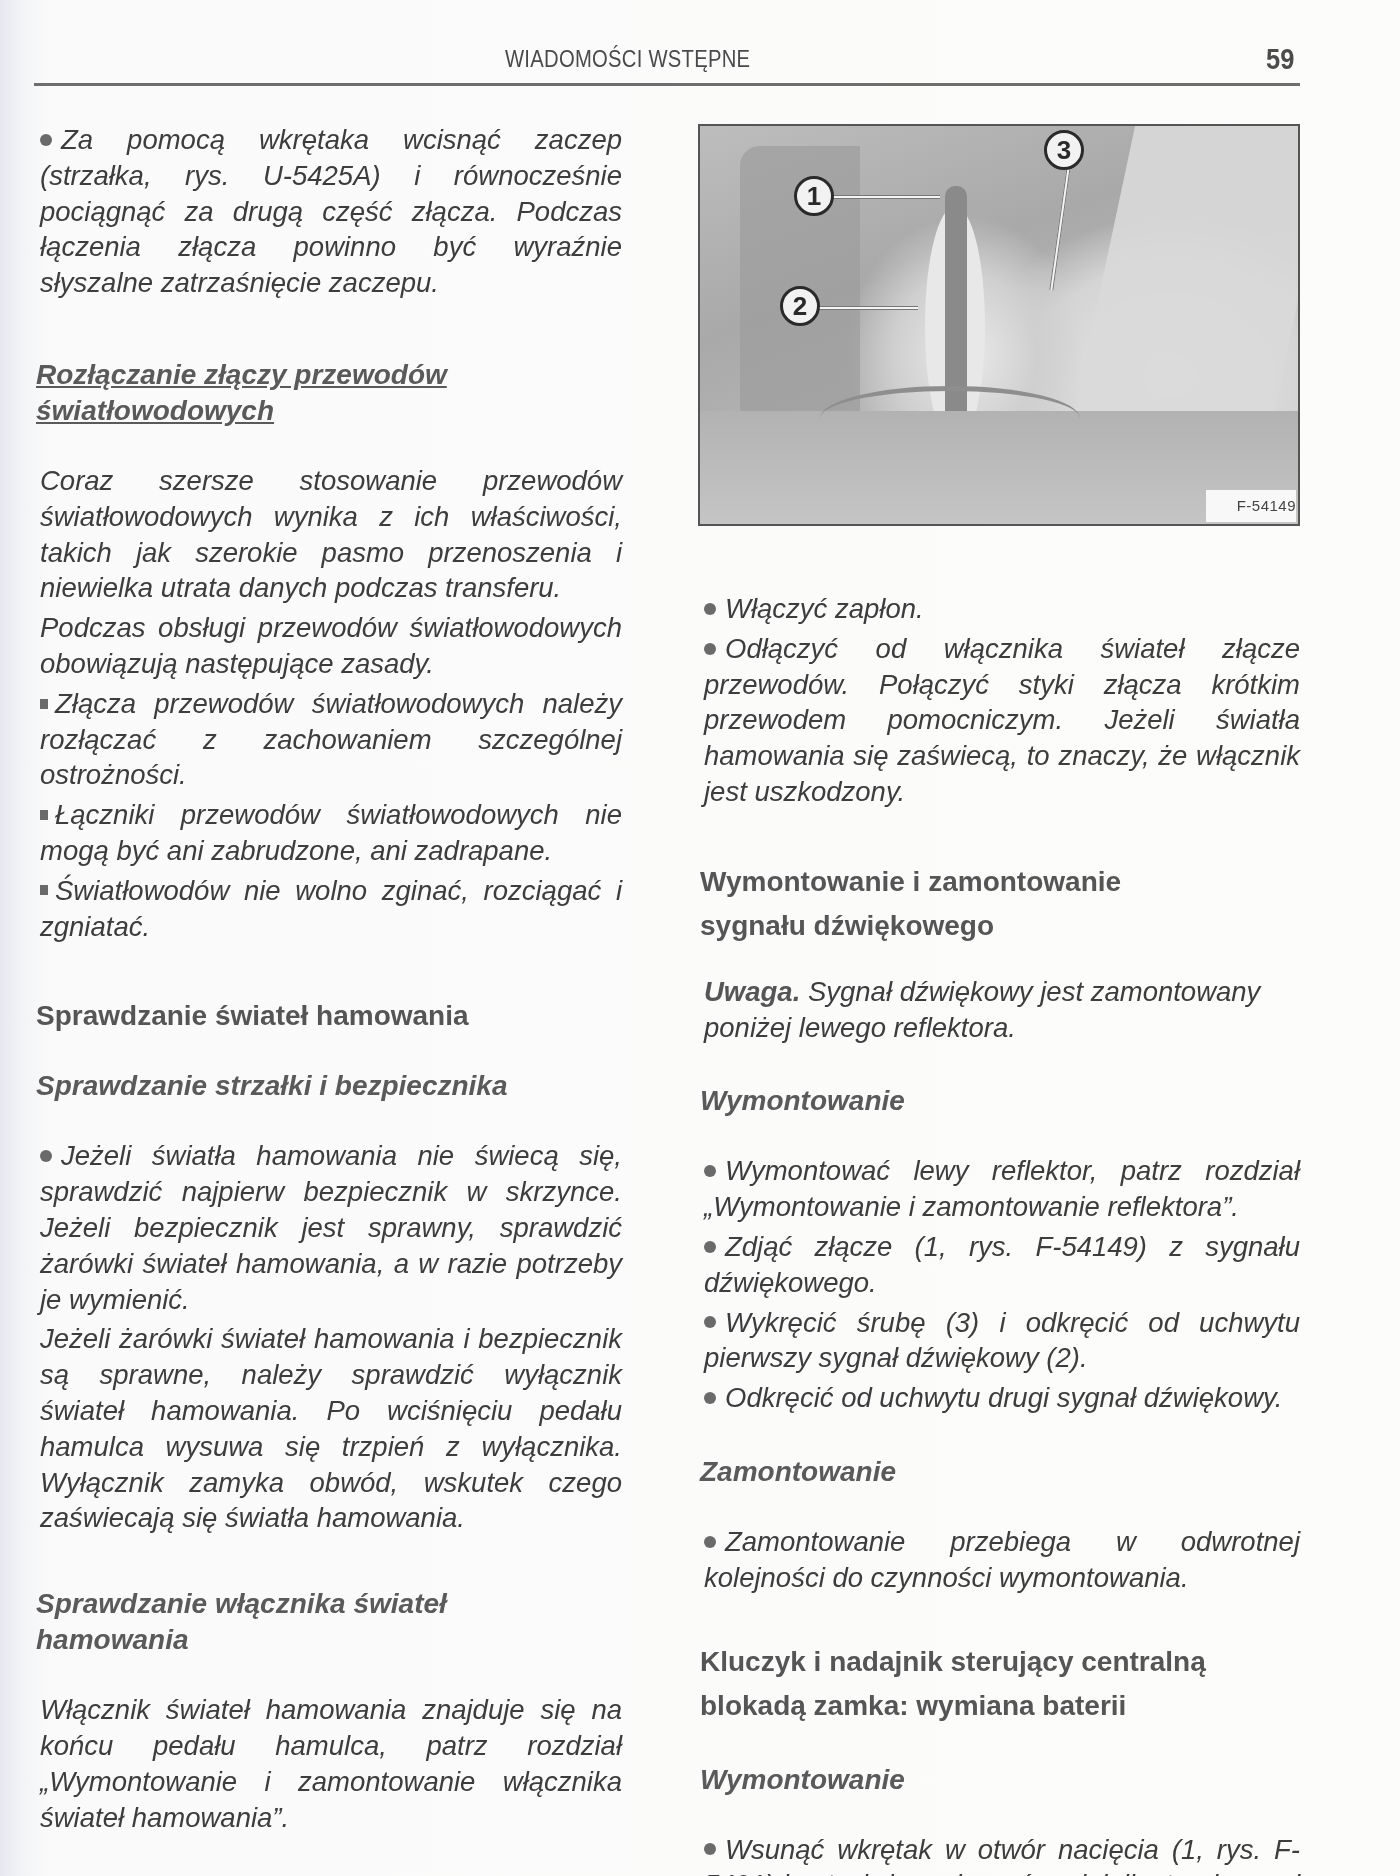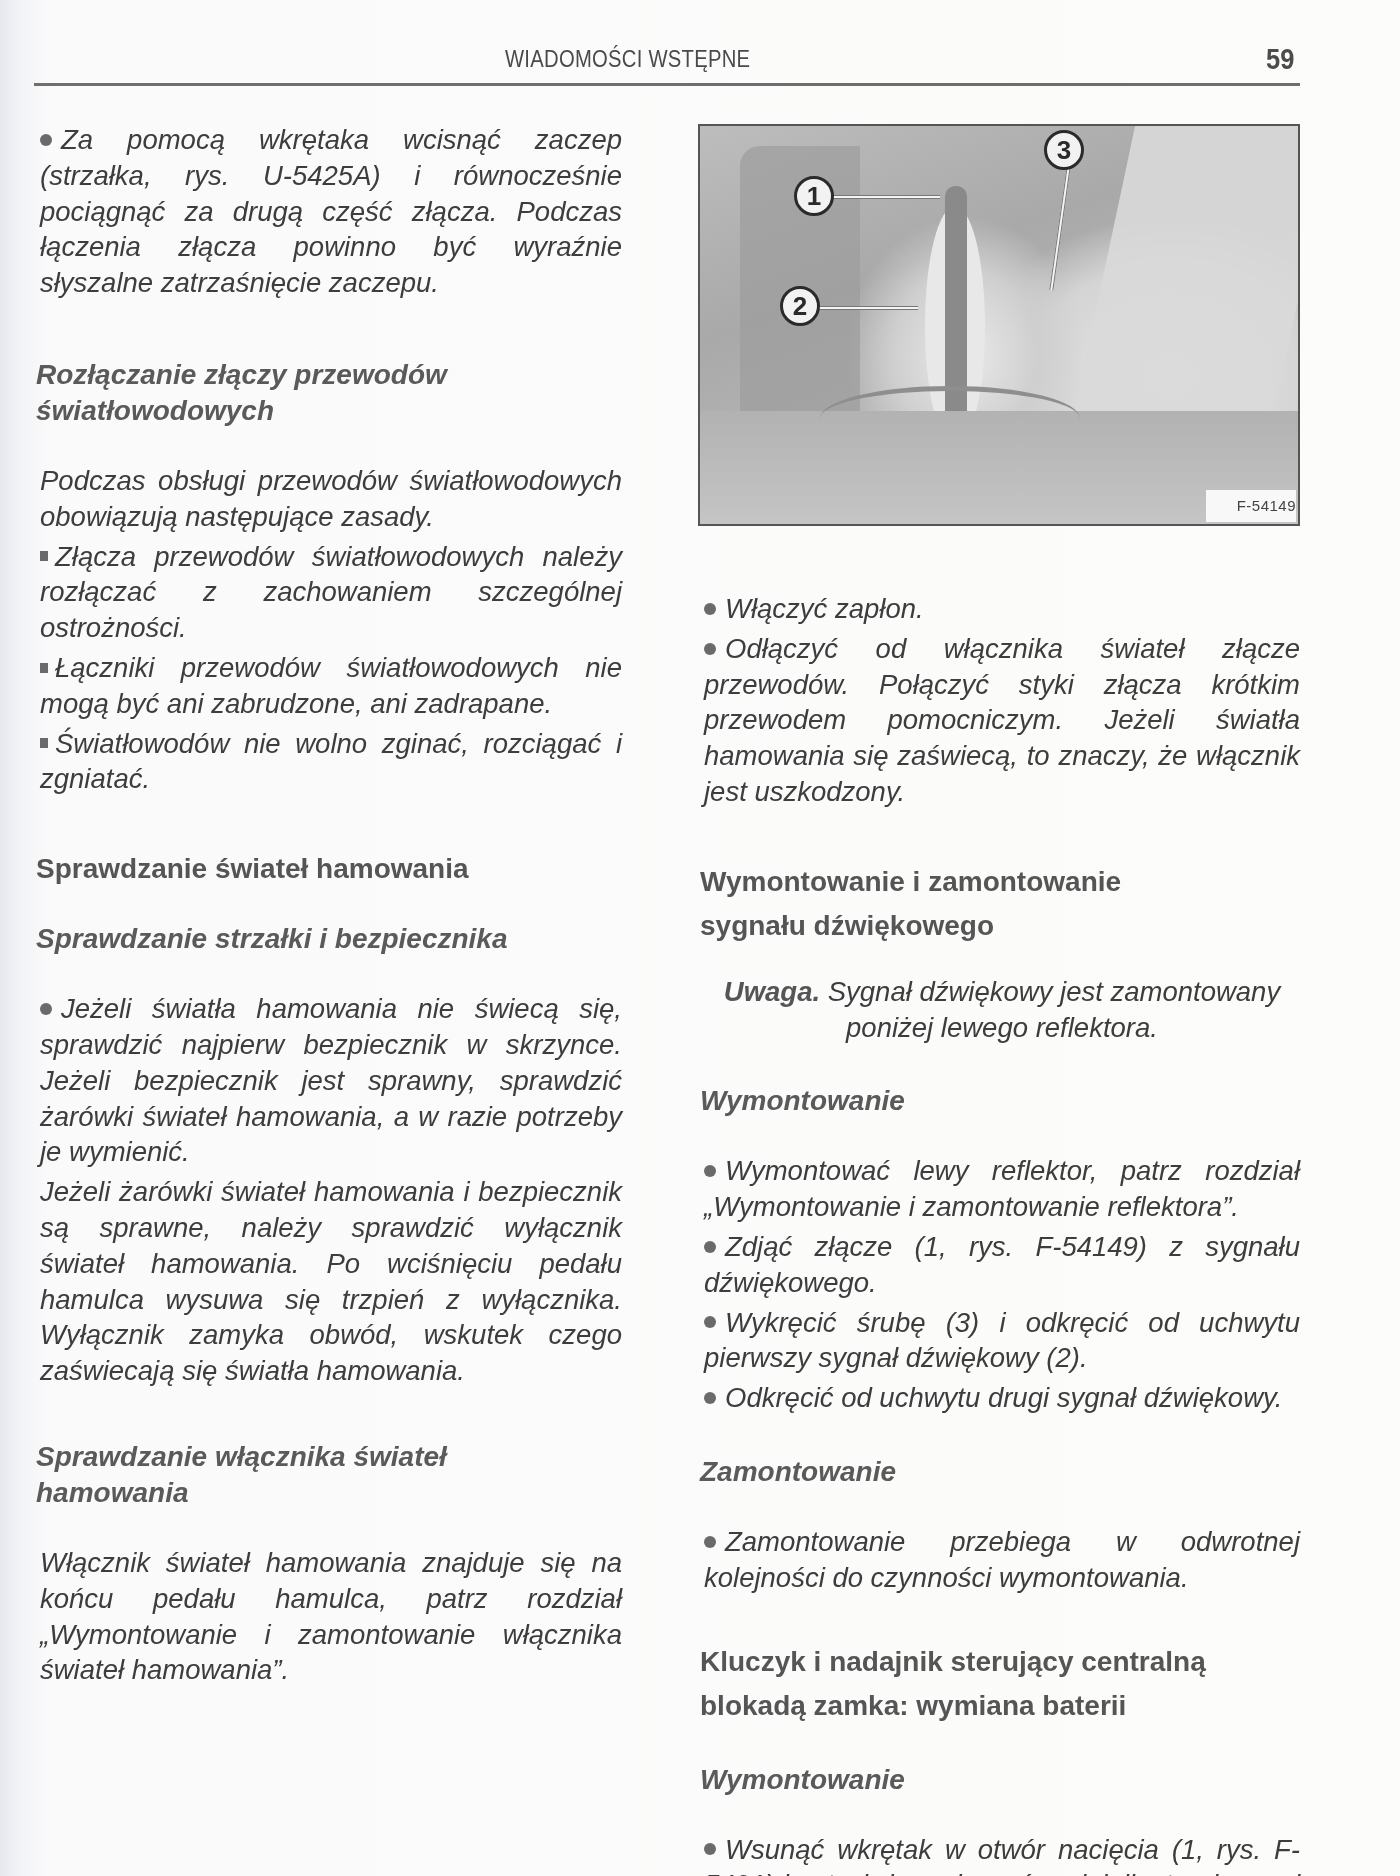--- a/index.html
+++ b/index.html
@@ -71,22 +71,23 @@
 <body>
 
 <div class="header-title">WIADOMOŚCI WSTĘPNE</div>
 <div class="page-number">59</div>
 <div class="header-rule"></div>
 
 <div class="col col-left">
   <div class="item"><span class="bullet-dot"></span><span class="txt">Za pomocą wkrętaka wcisnąć zaczep (strzałka, rys. U-5425A) i równocześnie pociągnąć za drugą część złącza. Podczas łączenia złącza powinno być wyraźnie słyszalne zatrzaśnięcie zaczepu.</span></div>
 
   <div class="gap-l"></div>
-  <h3 style="width:440px;">Rozłączanie złączy przewodów światłowodowych</h3>
+  <h3 style="width:440px;text-decoration:underline;">Rozłączanie złączy przewodów światłowodowych</h3>
   <div class="gap-m" style="height:30px"></div>
+  <p>Coraz szersze stosowanie przewodów światłowodowych wynika z ich właściwości, takich jak szerokie pasmo przenoszenia i niewielka utrata danych podczas transferu.</p>
   <p>Podczas obsługi przewodów światłowodowych obowiązują następujące zasady.</p>
   <div class="item"><span class="bullet-sq"></span><span class="txt">Złącza przewodów światłowodowych należy rozłączać z zachowaniem szczególnej ostrożności.</span></div>
   <div class="item"><span class="bullet-sq"></span><span class="txt">Łączniki przewodów światłowodowych nie mogą być ani zabrudzone, ani zadrapane.</span></div>
   <div class="item"><span class="bullet-sq"></span><span class="txt">Światłowodów nie wolno zginać, rozciągać i zgniatać.</span></div>
 
   <div class="gap-l" style="height:46px"></div>
   <h2>Sprawdzanie świateł hamowania</h2>
   <div class="gap-m" style="height:30px"></div>
   <h3>Sprawdzanie strzałki i bezpiecznika</h3>
   <div class="gap-m" style="height:30px"></div>
@@ -118,21 +119,21 @@
   <div class="fig-label">F-54149</div>
 </div>
 
 <div class="col col-right">
   <div class="item"><span class="bullet-dot"></span><span class="txt">Włączyć zapłon.</span></div>
   <div class="item"><span class="bullet-dot"></span><span class="txt">Odłączyć od włącznika świateł złącze przewodów. Połączyć styki złącza krótkim przewodem pomocniczym. Jeżeli światła hamowania się zaświecą, to znaczy, że włącznik jest uszkodzony.</span></div>
 
   <div class="gap-l" style="height:46px"></div>
   <h2 style="width:520px;">Wymontowanie i zamontowanie sygnału dźwiękowego</h2>
   <div class="gap-s" style="height:22px"></div>
-  <p style="text-align:center;"><span class="strong">Uwaga.</span><span> Sygnał dźwiękowy jest zamontowany poniżej lewego reflektora.</span></p>
+  <p style="text-align:left;"><span class="strong">Uwaga.</span><span> Sygnał dźwiękowy jest zamontowany poniżej lewego reflektora.</span></p>
 
   <div class="gap-m" style="height:34px"></div>
   <h3>Wymontowanie</h3>
   <div class="gap-m" style="height:30px"></div>
   <div class="item"><span class="bullet-dot"></span><span class="txt">Wymontować lewy reflektor, patrz rozdział „Wymontowanie i zamontowanie reflektora”.</span></div>
   <div class="item"><span class="bullet-dot"></span><span class="txt">Zdjąć złącze (1, rys. F-54149) z sygnału dźwiękowego.</span></div>
   <div class="item"><span class="bullet-dot"></span><span class="txt">Wykręcić śrubę (3) i odkręcić od uchwytu pierwszy sygnał dźwiękowy (2).</span></div>
   <div class="item"><span class="bullet-dot"></span><span class="txt">Odkręcić od uchwytu drugi sygnał dźwiękowy.</span></div>
 
   <div class="gap-m" style="height:34px"></div>

